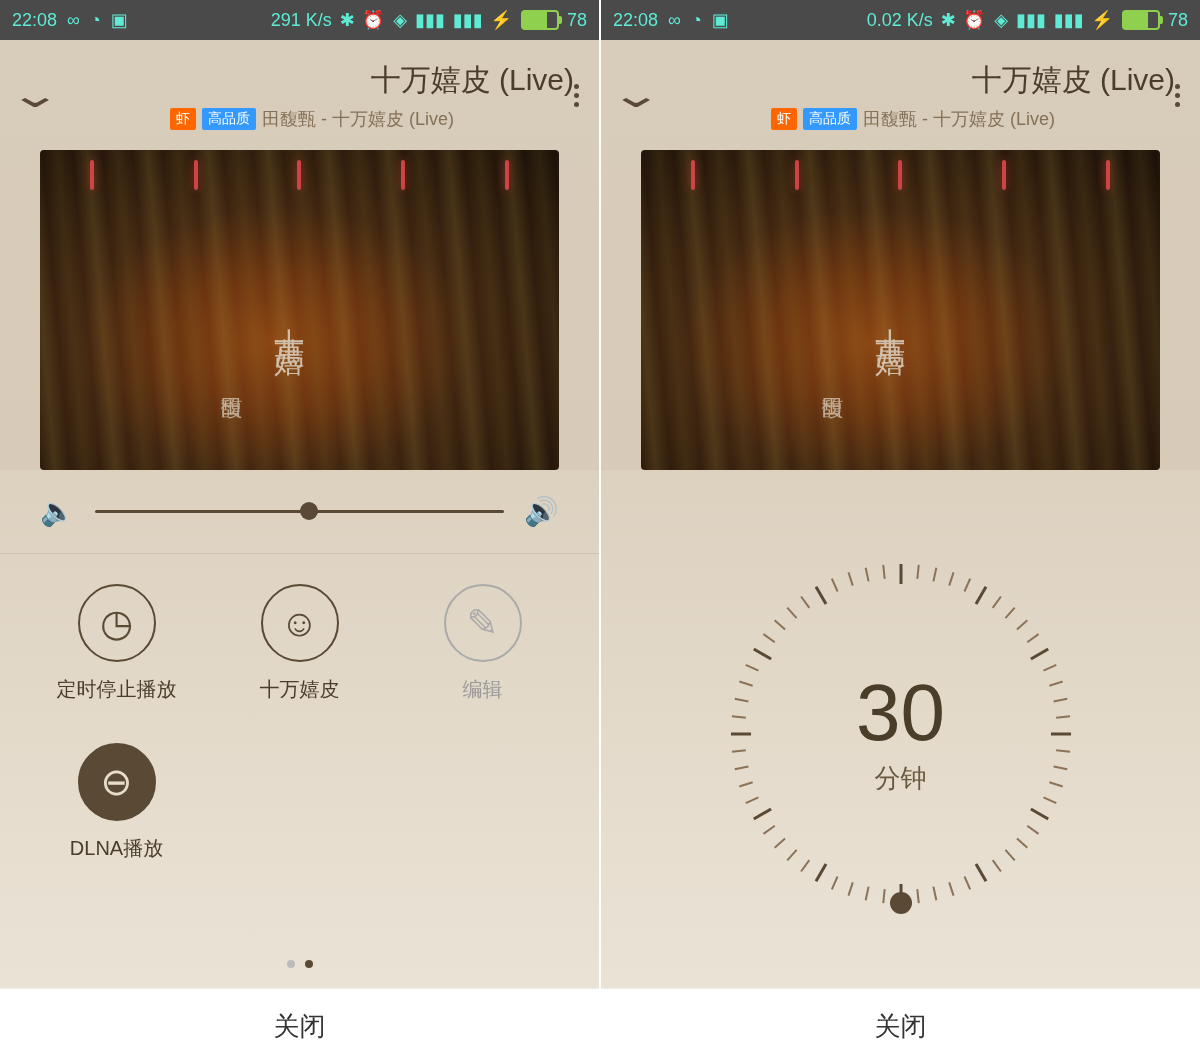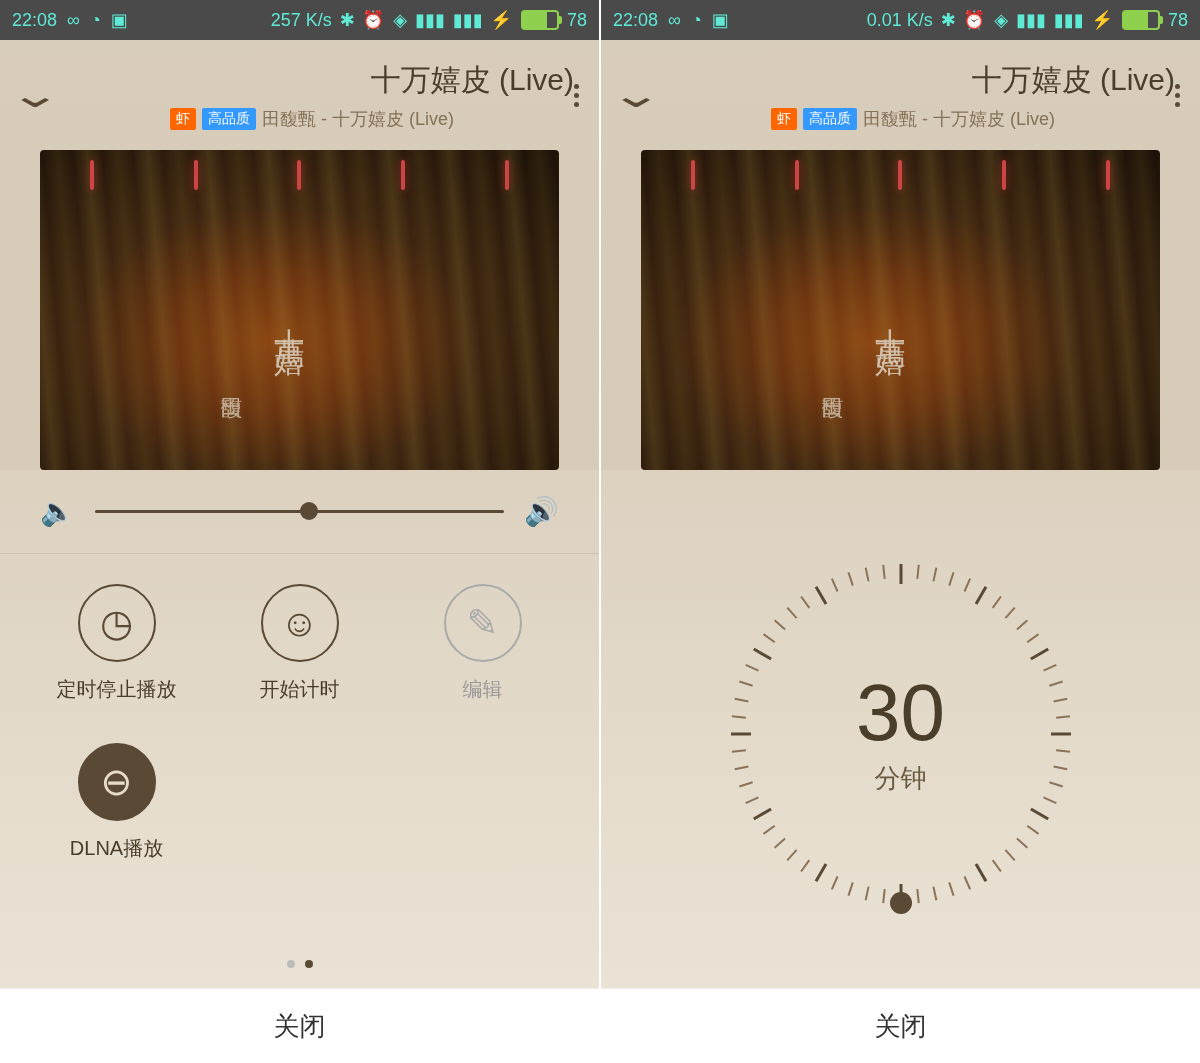--- a/index.html
+++ b/index.html
@@ -58,21 +58,21 @@
 
 <div class="phone">
   <div class="status-bar">
     <div class="status-left">
       <span>22:08</span>
       <span>∞</span>
       <span>◔</span>
       <span>▣</span>
     </div>
     <div class="status-right">
-      <span>257 K/s</span>
+      <span>291 K/s</span>
       <span>✱</span>
       <span>⏰</span>
       <span>◈</span>
       <span>▮▮▮</span>
       <span>▮▮▮</span>
       <span>⚡</span>
       <span class="battery"></span>
       <span>78</span>
     </div>
   </div>
@@ -109,21 +109,21 @@
       <div class="slider"></div>
       <span class="vol-icon">🔊</span>
     </div>
     <div class="options">
       <div class="opt">
         <div class="opt-icon">◷</div>
         <span class="opt-label">定时停止播放</span>
       </div>
       <div class="opt">
         <div class="opt-icon">☺</div>
-        <span class="opt-label">开始计时</span>
+        <span class="opt-label">十万嬉皮</span>
       </div>
       <div class="opt">
         <div class="opt-icon disabled">✎</div>
         <span class="opt-label disabled">编辑</span>
       </div>
       <div class="opt">
         <div class="opt-icon filled">⊖</div>
         <span class="opt-label">DLNA播放</span>
       </div>
     </div>
@@ -137,21 +137,21 @@
 
 <div class="phone">
   <div class="status-bar">
     <div class="status-left">
       <span>22:08</span>
       <span>∞</span>
       <span>◔</span>
       <span>▣</span>
     </div>
     <div class="status-right">
-      <span>0.01 K/s</span>
+      <span>0.02 K/s</span>
       <span>✱</span>
       <span>⏰</span>
       <span>◈</span>
       <span>▮▮▮</span>
       <span>▮▮▮</span>
       <span>⚡</span>
       <span class="battery"></span>
       <span>78</span>
     </div>
   </div>

